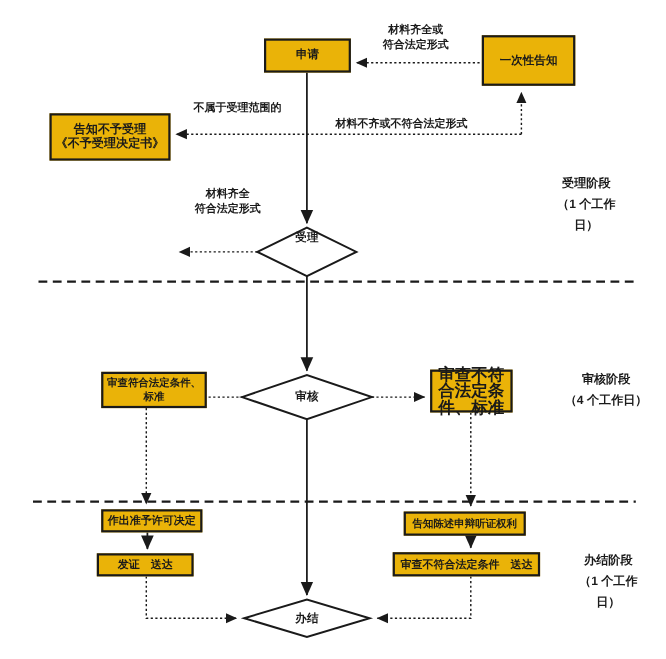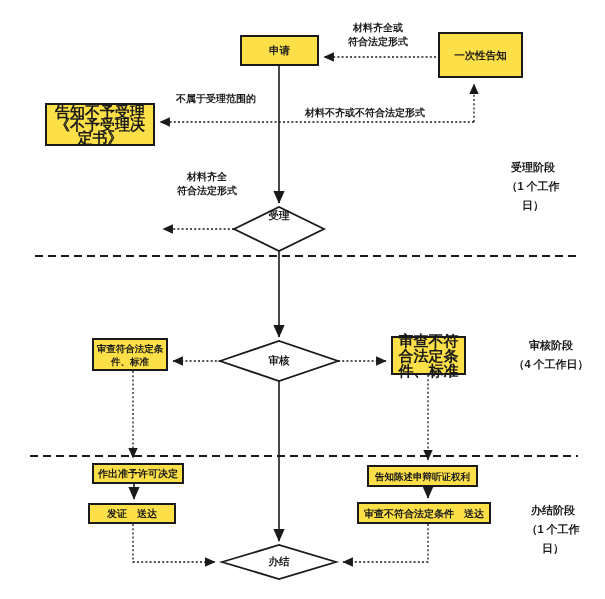--- a/index.html
+++ b/index.html
@@ -3,21 +3,21 @@
 <meta charset="utf-8">
 <style>
   html,body{margin:0;padding:0;background:#ffffff;}
   .canvas{
     position:relative;width:605px;height:599px;background:#ffffff;
     font-family:"Liberation Sans","DejaVu Sans",sans-serif;
     color:#1a1a1a;font-weight:700;overflow:hidden;
   }
   .canvas svg{position:absolute;left:0;top:0;}
   .box{
-    position:absolute;box-sizing:border-box;border:2px solid #1a1a1a;background:#fde047;
+    position:absolute;box-sizing:border-box;border:2px solid #1a1a1a;background:#eab308;
     display:flex;align-items:center;justify-content:center;
     text-align:center;white-space:pre-line;font-size:10px;line-height:13px;padding:1px;
   }
   .dlabel{
     position:absolute;display:flex;align-items:center;justify-content:center;
     font-size:10.5px;text-align:center;
   }
   .lbl{position:absolute;text-align:center;white-space:pre-line;font-size:10px;line-height:14px;}
   .stage{position:absolute;text-align:center;white-space:pre-line;font-size:11px;line-height:19px;}
 </style>
@@ -53,23 +53,23 @@
     <path d="M133,524 L133,562 L215,562" stroke="#1a1a1a" stroke-width="1.3" fill="none" stroke-dasharray="2 2.2" marker-end="url(#arr)"></path>
     <path d="M428,524 L428,562 L343,562" stroke="#1a1a1a" stroke-width="1.3" fill="none" stroke-dasharray="2 2.2" marker-end="url(#arr)"></path>
 
     <polygon points="234,229 279,207 324,229 279,251" fill="#ffffff" stroke="#1a1a1a" stroke-width="1.8"></polygon>
     <polygon points="220,361 279,341 338,361 279,381" fill="#ffffff" stroke="#1a1a1a" stroke-width="1.8"></polygon>
     <polygon points="222,562 279,545 336,562 279,579" fill="#ffffff" stroke="#1a1a1a" stroke-width="1.8"></polygon>
   </svg>
 
   <div class="box" style="left:240px;top:35px;width:79px;height:31px;font-size:10.5px;">申请</div>
   <div class="box" style="left:438px;top:32px;width:85px;height:46px;font-size:10.5px;">一次性告知</div>
-  <div class="box" style="left:45px;top:103px;width:110px;height:43px;font-size:15px;">告知不予受理
+  <div class="box" style="left:45px;top:103px;width:110px;height:43px;font-size:11px;">告知不予受理
 《不予受理决定书》</div>
-  <div class="box" style="left:92px;top:338px;width:76px;height:33px;font-size:9.5px;">审查符合法定条件、标准</div>
+  <div class="box" style="left:92px;top:338px;width:96px;height:33px;font-size:9.5px;">审查符合法定条件、标准</div>
   <div class="box" style="left:391px;top:336px;width:75px;height:39px;font-size:15px;line-height:15px;">审查不符合法定条件、标准</div>
   <div class="box" style="left:92px;top:463px;width:92px;height:21px;">作出准予许可决定</div>
   <div class="box" style="left:88px;top:503px;width:88px;height:21px;">发证　送达</div>
   <div class="box" style="left:367px;top:465px;width:111px;height:22px;font-size:9.5px;">告知陈述申辩听证权利</div>
   <div class="box" style="left:357px;top:502px;width:134px;height:22px;">审查不符合法定条件　送达</div>
 
   <div class="dlabel" style="left:249px;top:208px;width:60px;height:16px;">受理</div>
   <div class="dlabel" style="left:249px;top:353px;width:60px;height:16px;">审核</div>
   <div class="dlabel" style="left:249px;top:554px;width:60px;height:16px;">办结</div>
 

